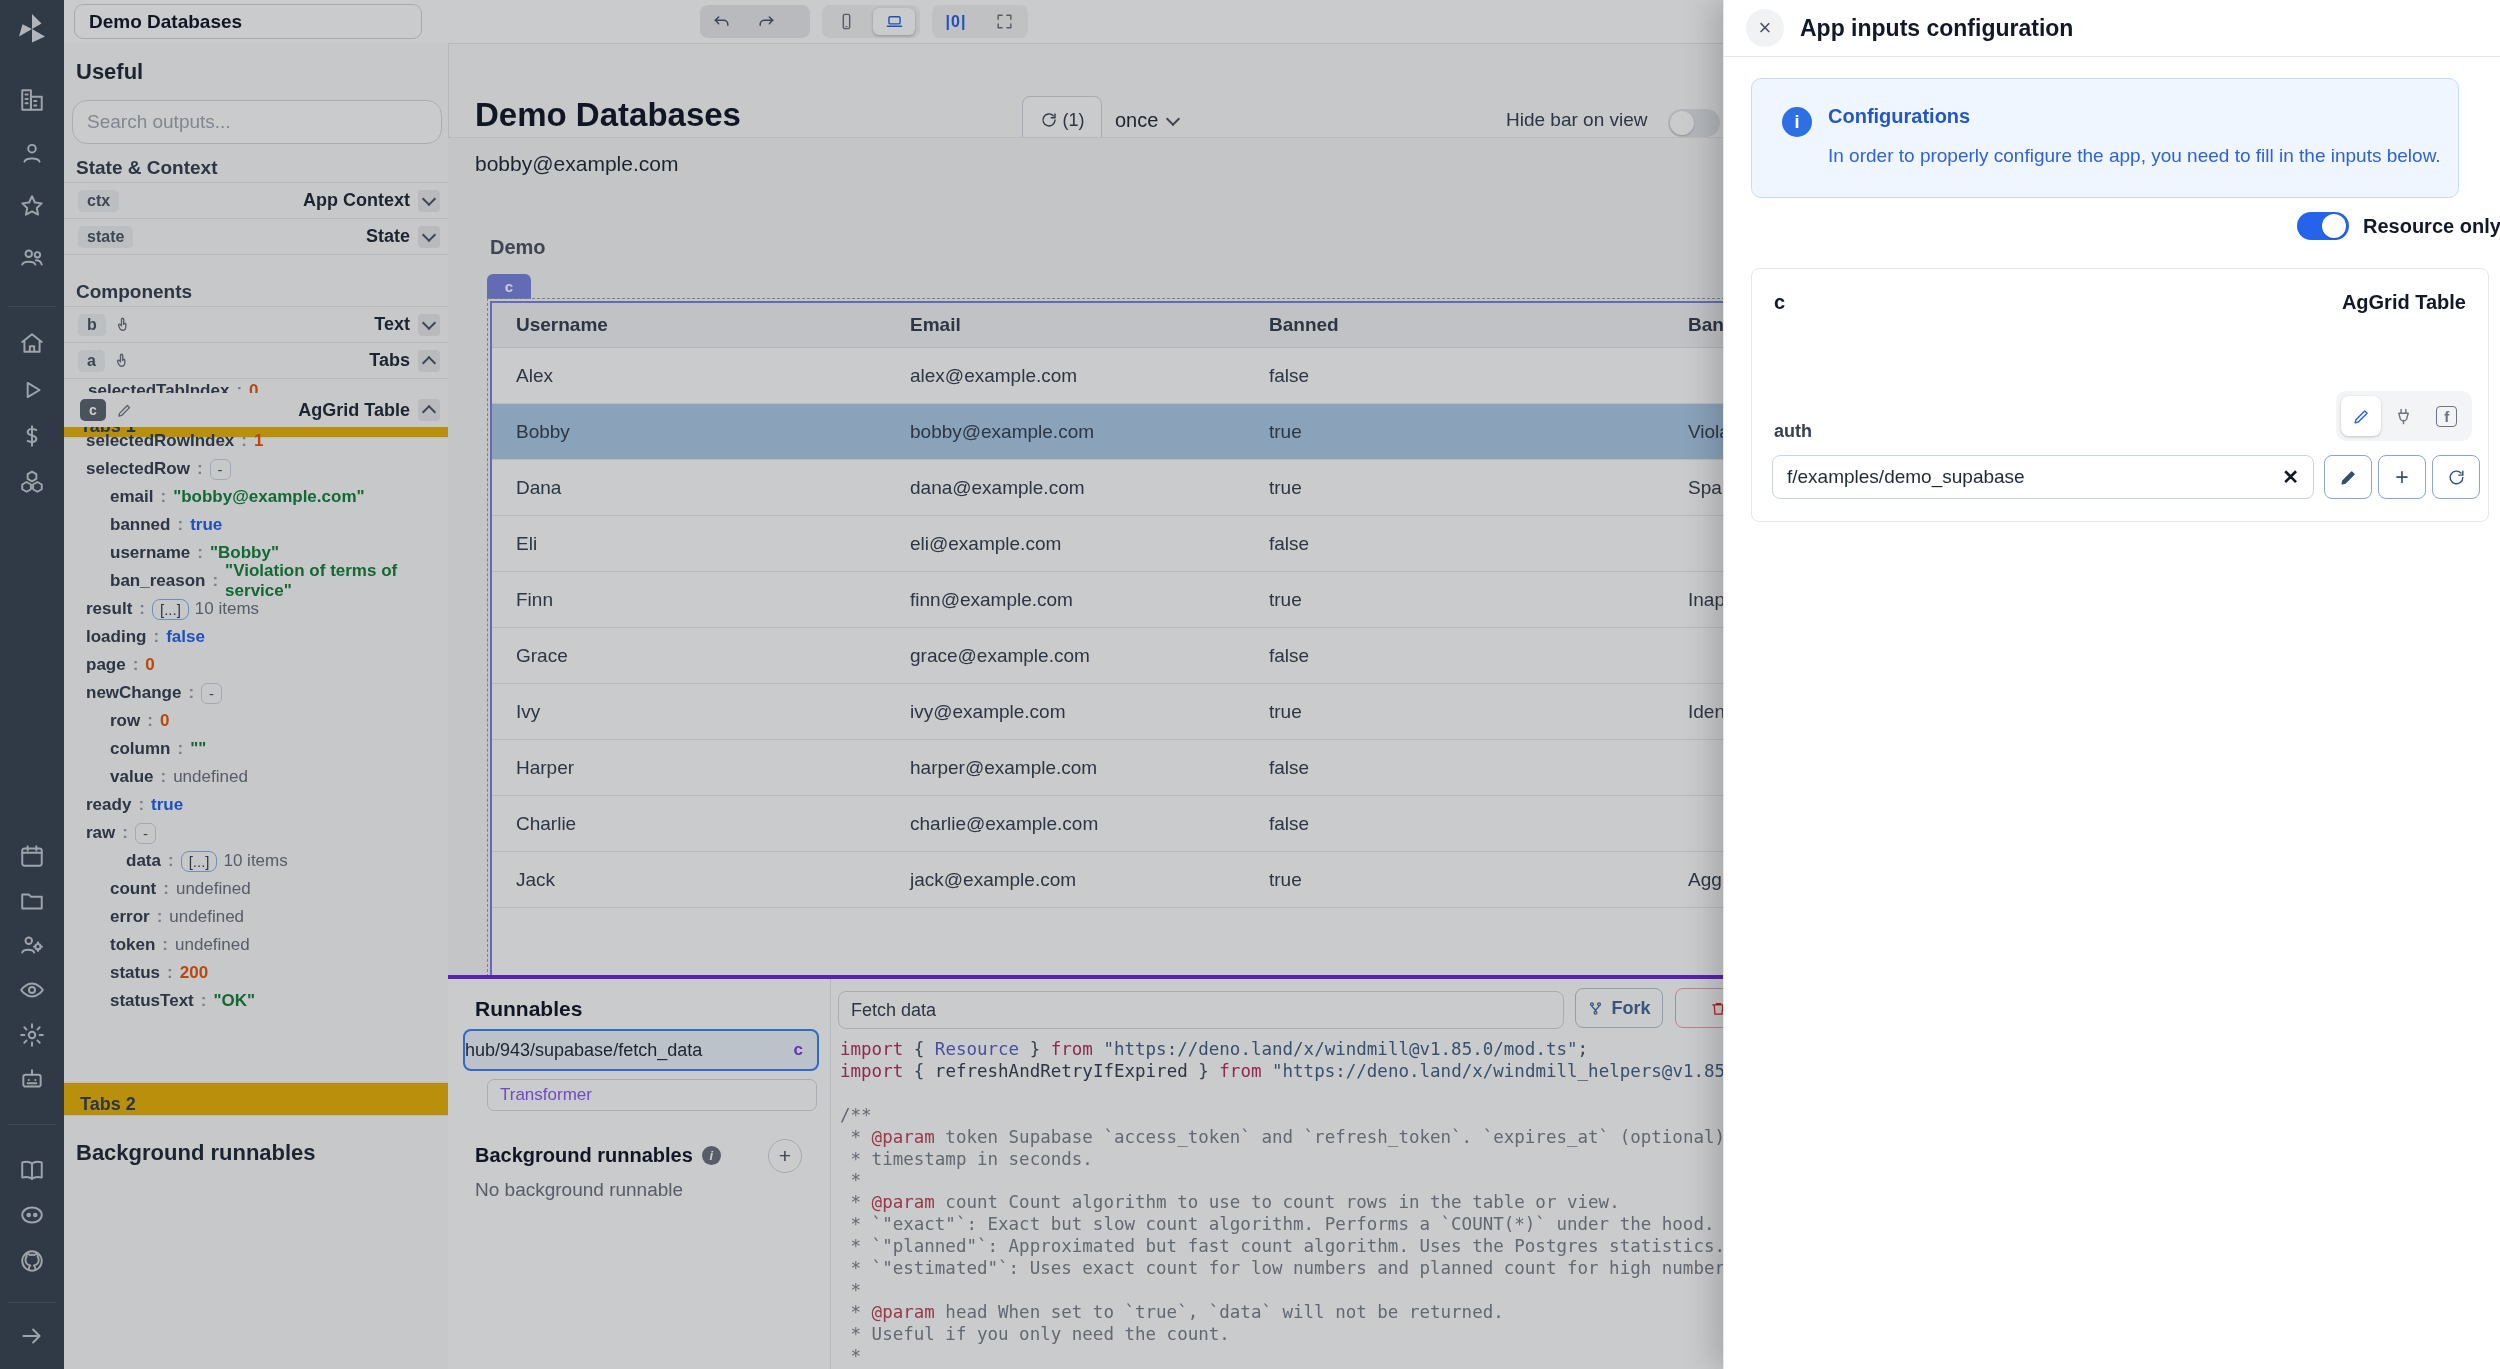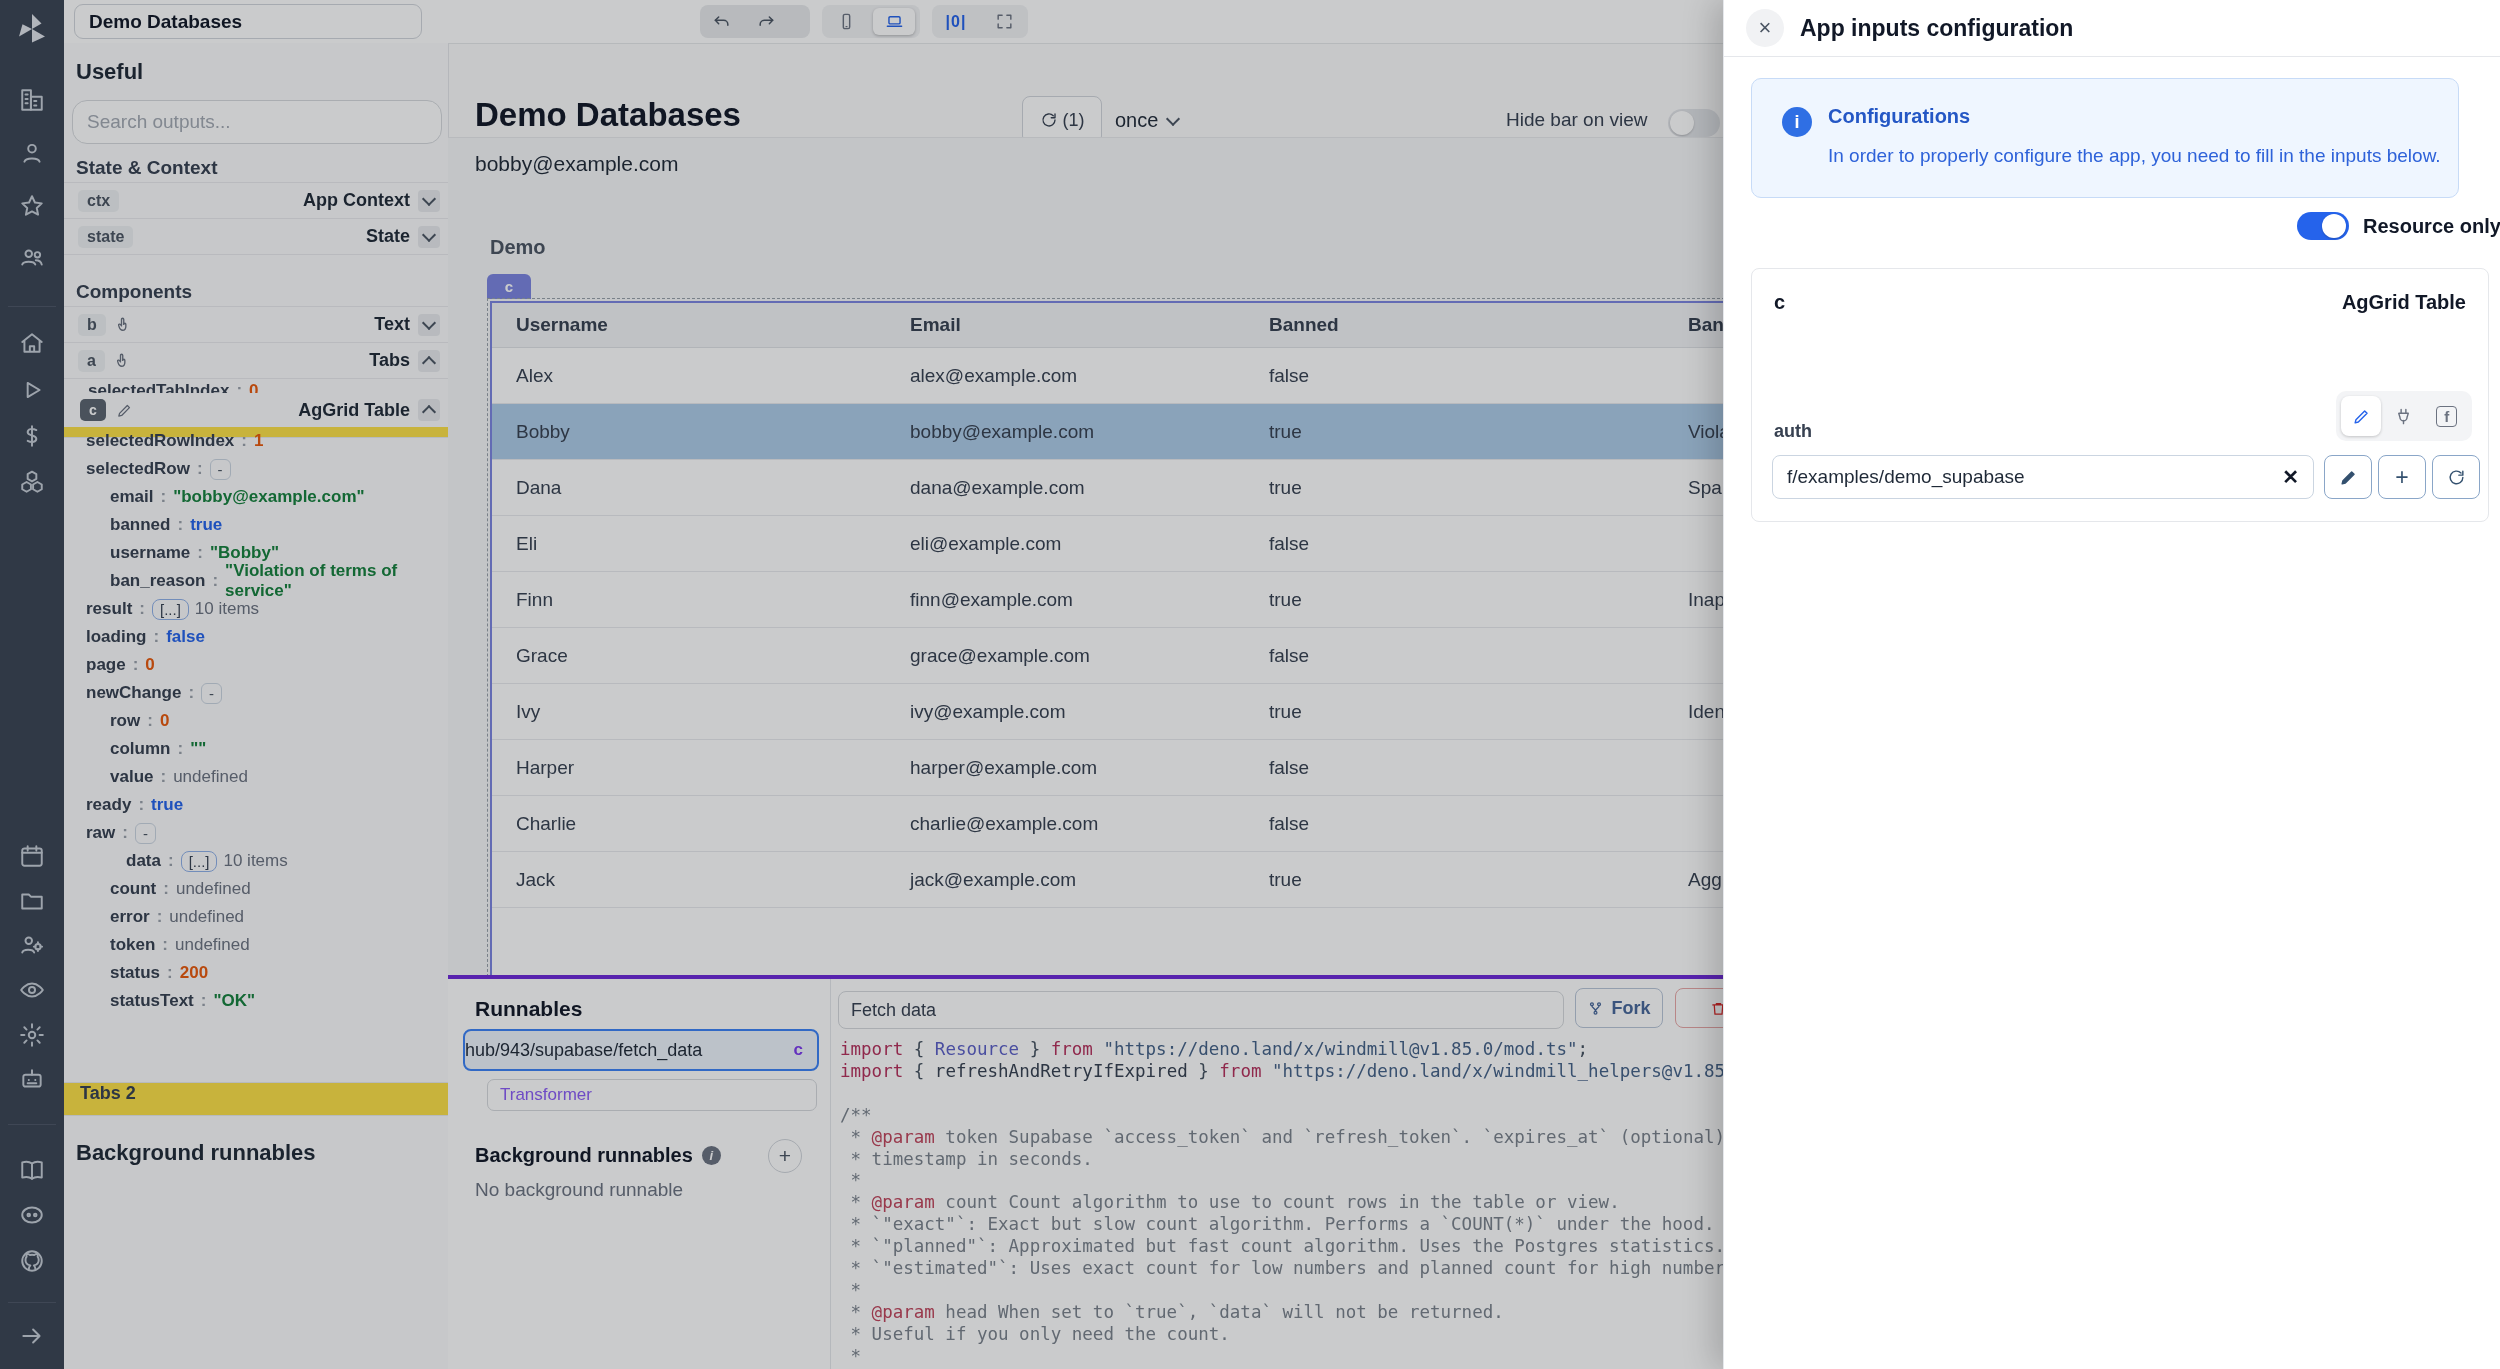--- a/index.html
+++ b/index.html
@@ -30,21 +30,21 @@
   #lp-search::placeholder{color:#a3a9b3;}
   .lp-rows{position:absolute;left:0;width:384px;}
   .lp-row{height:35px;border-top:1px solid #e9eaed;display:flex;align-items:center;background:#fbfcfd;cursor:pointer;}
   .lp-row:last-child{border-bottom:1px solid #e9eaed;}
   .lp-badge{margin-left:14px;background:#eef0f2;border-radius:5px;padding:2px 9px;font-size:16px;font-weight:600;color:#4b5563;}
   .lp-hand{width:18px;height:18px;color:#6b7280;margin-left:8px;}
   .lp-type{margin-left:auto;font-size:18px;font-weight:700;color:#1f2937;}
   .chevbox{width:22px;height:22px;margin:0 8px 0 8px;background:#e8eaed;border-radius:4px;display:flex;align-items:center;justify-content:center;cursor:pointer;}
   .chev{width:8px;height:8px;border-right:2px solid #4b5563;border-bottom:2px solid #4b5563;transform:rotate(45deg);margin-top:-3px;}
   .chev.up{transform:rotate(-135deg);margin-top:4px;}
-  .tabs-band{position:absolute;left:0;width:384px;height:32px;background:#fde047;border-top:1px solid #e7e9ec;border-bottom:1px solid #e7e9ec;display:flex;align-items:flex-start;font-size:18px;font-weight:700;color:#374151;}
+  .tabs-band{position:absolute;left:0;width:384px;height:32px;background:#eab308;border-top:1px solid #e7e9ec;border-bottom:1px solid #e7e9ec;display:flex;align-items:flex-end;font-size:18px;font-weight:700;color:#374151;}
   .tabs-band span{margin-left:16px;}
   #grid-row{position:absolute;left:0;top:350px;width:384px;height:34px;display:flex;align-items:center;background:#fbfcfd;}
   #grid-row .darkbadge{margin-left:16px;background:#5b6470;color:#fff;border-radius:5px;font-size:14px;font-weight:700;padding:3px 9px;}
   #grid-row .pencil{width:17px;height:17px;color:#6b7280;margin-left:10px;}
   #kv{position:absolute;left:0;top:384px;width:384px;}
   .kv-row{height:28px;display:flex;align-items:center;font-size:17px;}
   .kv-k{font-weight:700;color:#374151;}
   .kv-c{color:#9aa1ab;margin:0 7px;font-weight:700;}
   .v-num{color:#e8590c;font-weight:700;}
   .v-str{color:#15803d;font-weight:700;}

